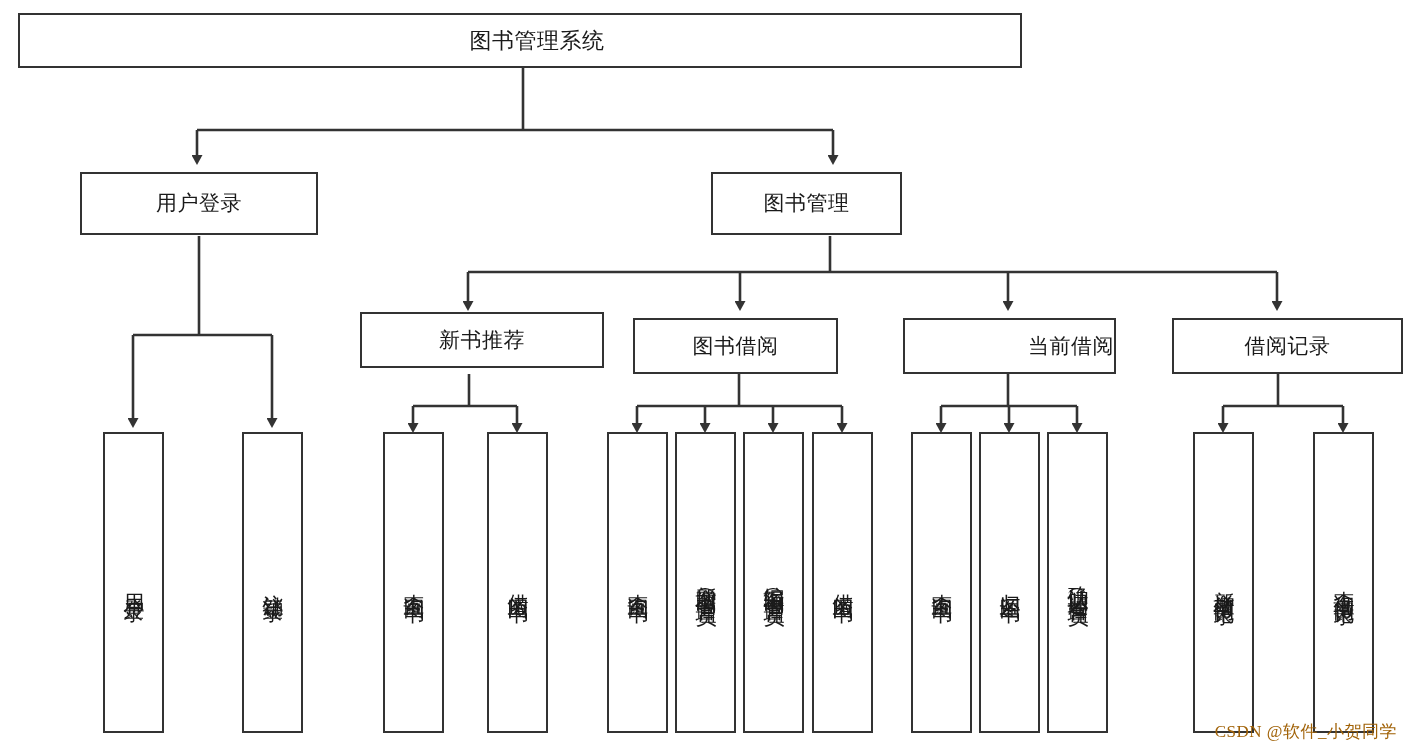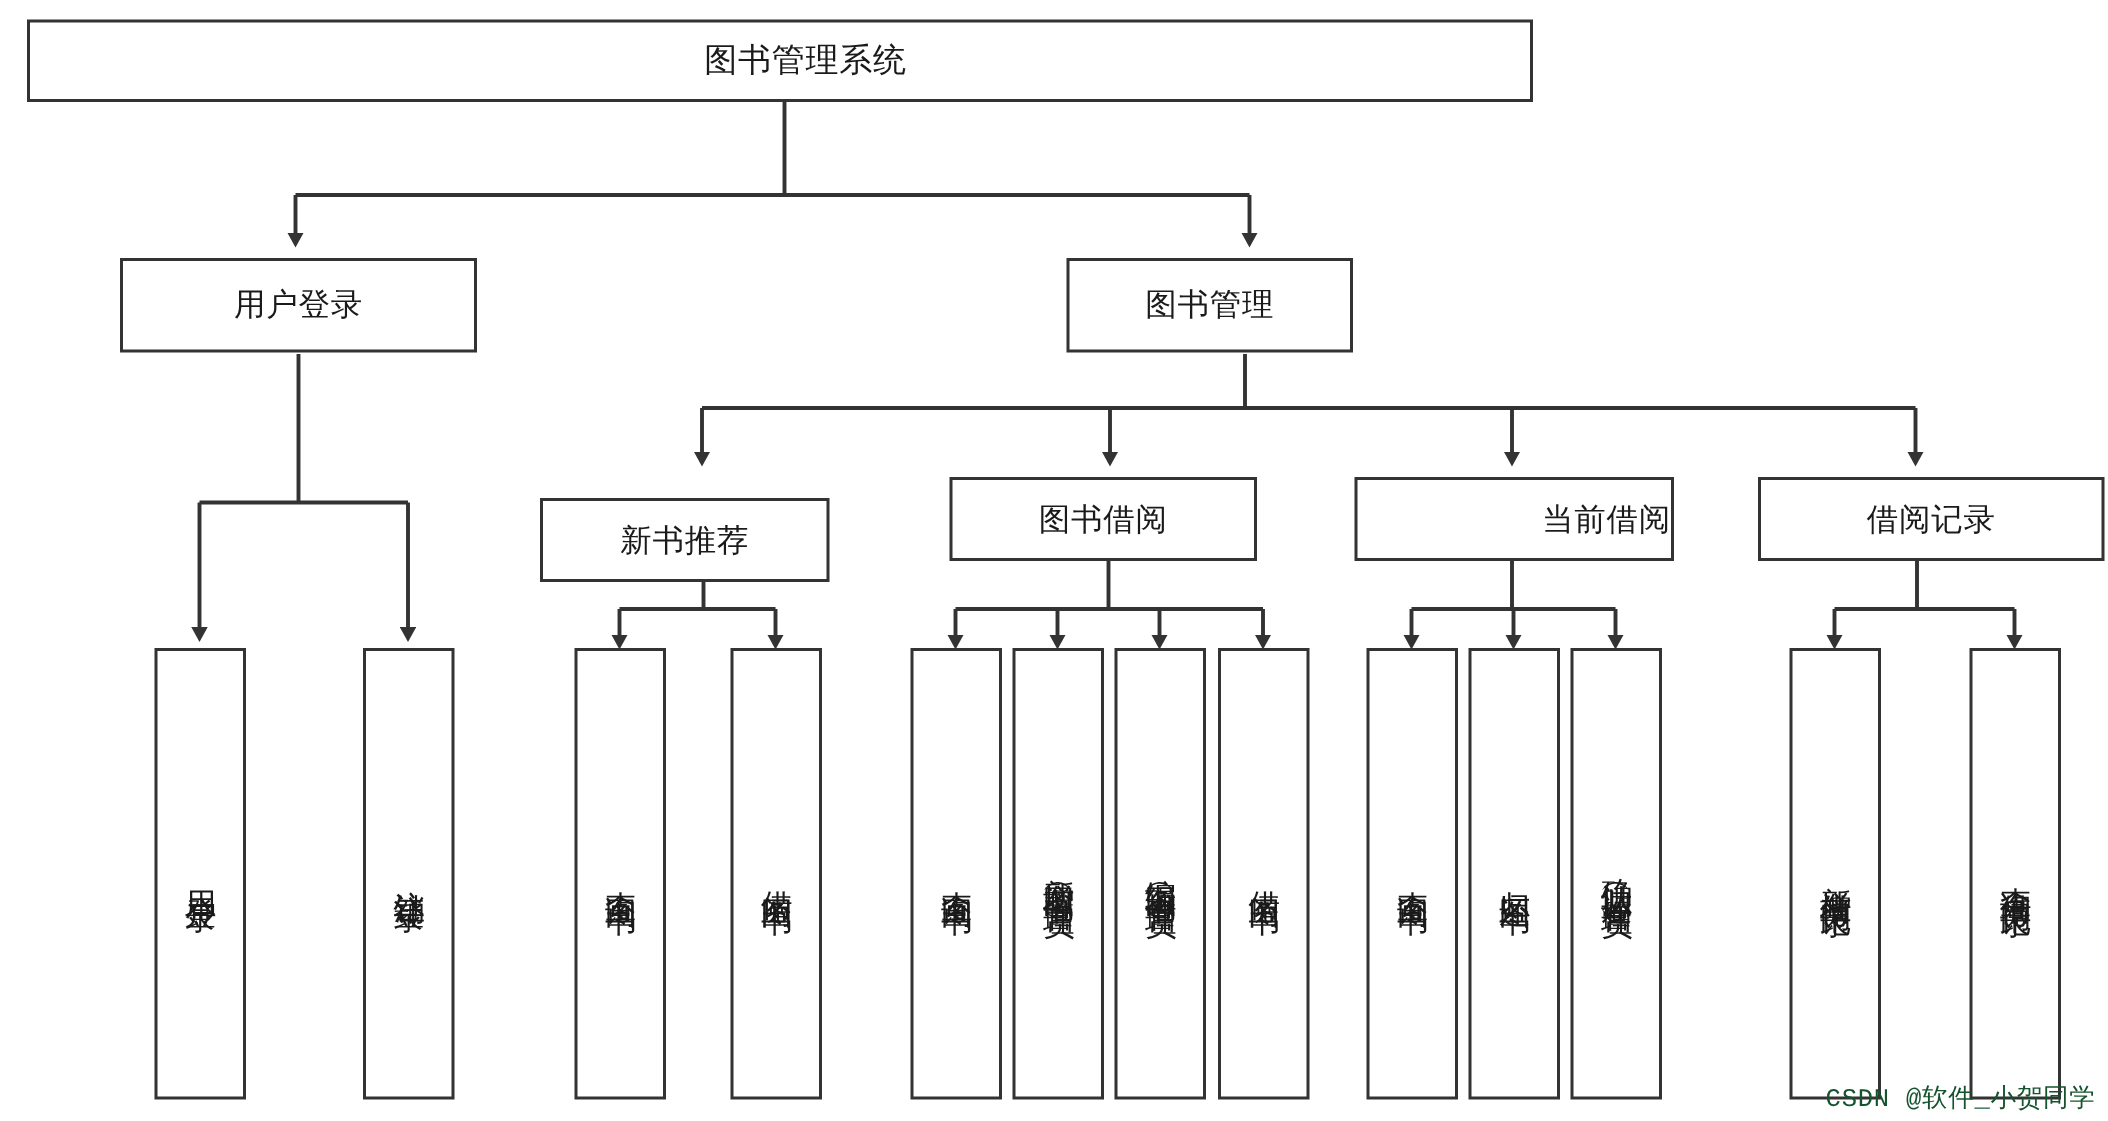--- a/index.html
+++ b/index.html
@@ -61,22 +61,22 @@
     font-size: 21px;
     line-height: 1.18;
     letter-spacing: 3px;
     max-height: 290px;
   }
   .watermark {
     position: absolute;
     right: 8px;
     bottom: 4px;
     font-size: 17px;
-    color: #14532d;
-    font-family: Liberation Mono, monospace;
+    color: #a16207;
+    font-family: Liberation Serif, serif;
     white-space: nowrap;
     letter-spacing: 0.5px;
   }
 </style>
 </head>
 <body>
 
 <div id="canvas">
 
   <svg id="edges" viewBox="0 0 1405 747" xmlns="http://www.w3.org/2000/svg">
@@ -134,21 +134,21 @@
   </div>
 
   <div class="node h" style="left:80px; top:172px; width:238px; height:63px;">
     <span class="lbl">用户登录</span>
   </div>
 
   <div class="node h" style="left:711px; top:172px; width:191px; height:63px;">
     <span class="lbl">图书管理</span>
   </div>
 
-  <div class="node h" style="left:360px; top:332px; width:193px; height:56px;">
+  <div class="node h" style="left:360px; top:312px; width:244px; height:56px;">
     <span class="lbl">新书推荐</span>
   </div>
 
   <div class="node h" style="left:633px; top:318px; width:205px; height:56px;">
     <span class="lbl">图书借阅</span>
   </div>
 
   <div class="node h" style="left:903px; top:318px; width:213px; height:56px;justify-content:flex-end;">
     <span class="lbl">当前借阅</span>
   </div>

